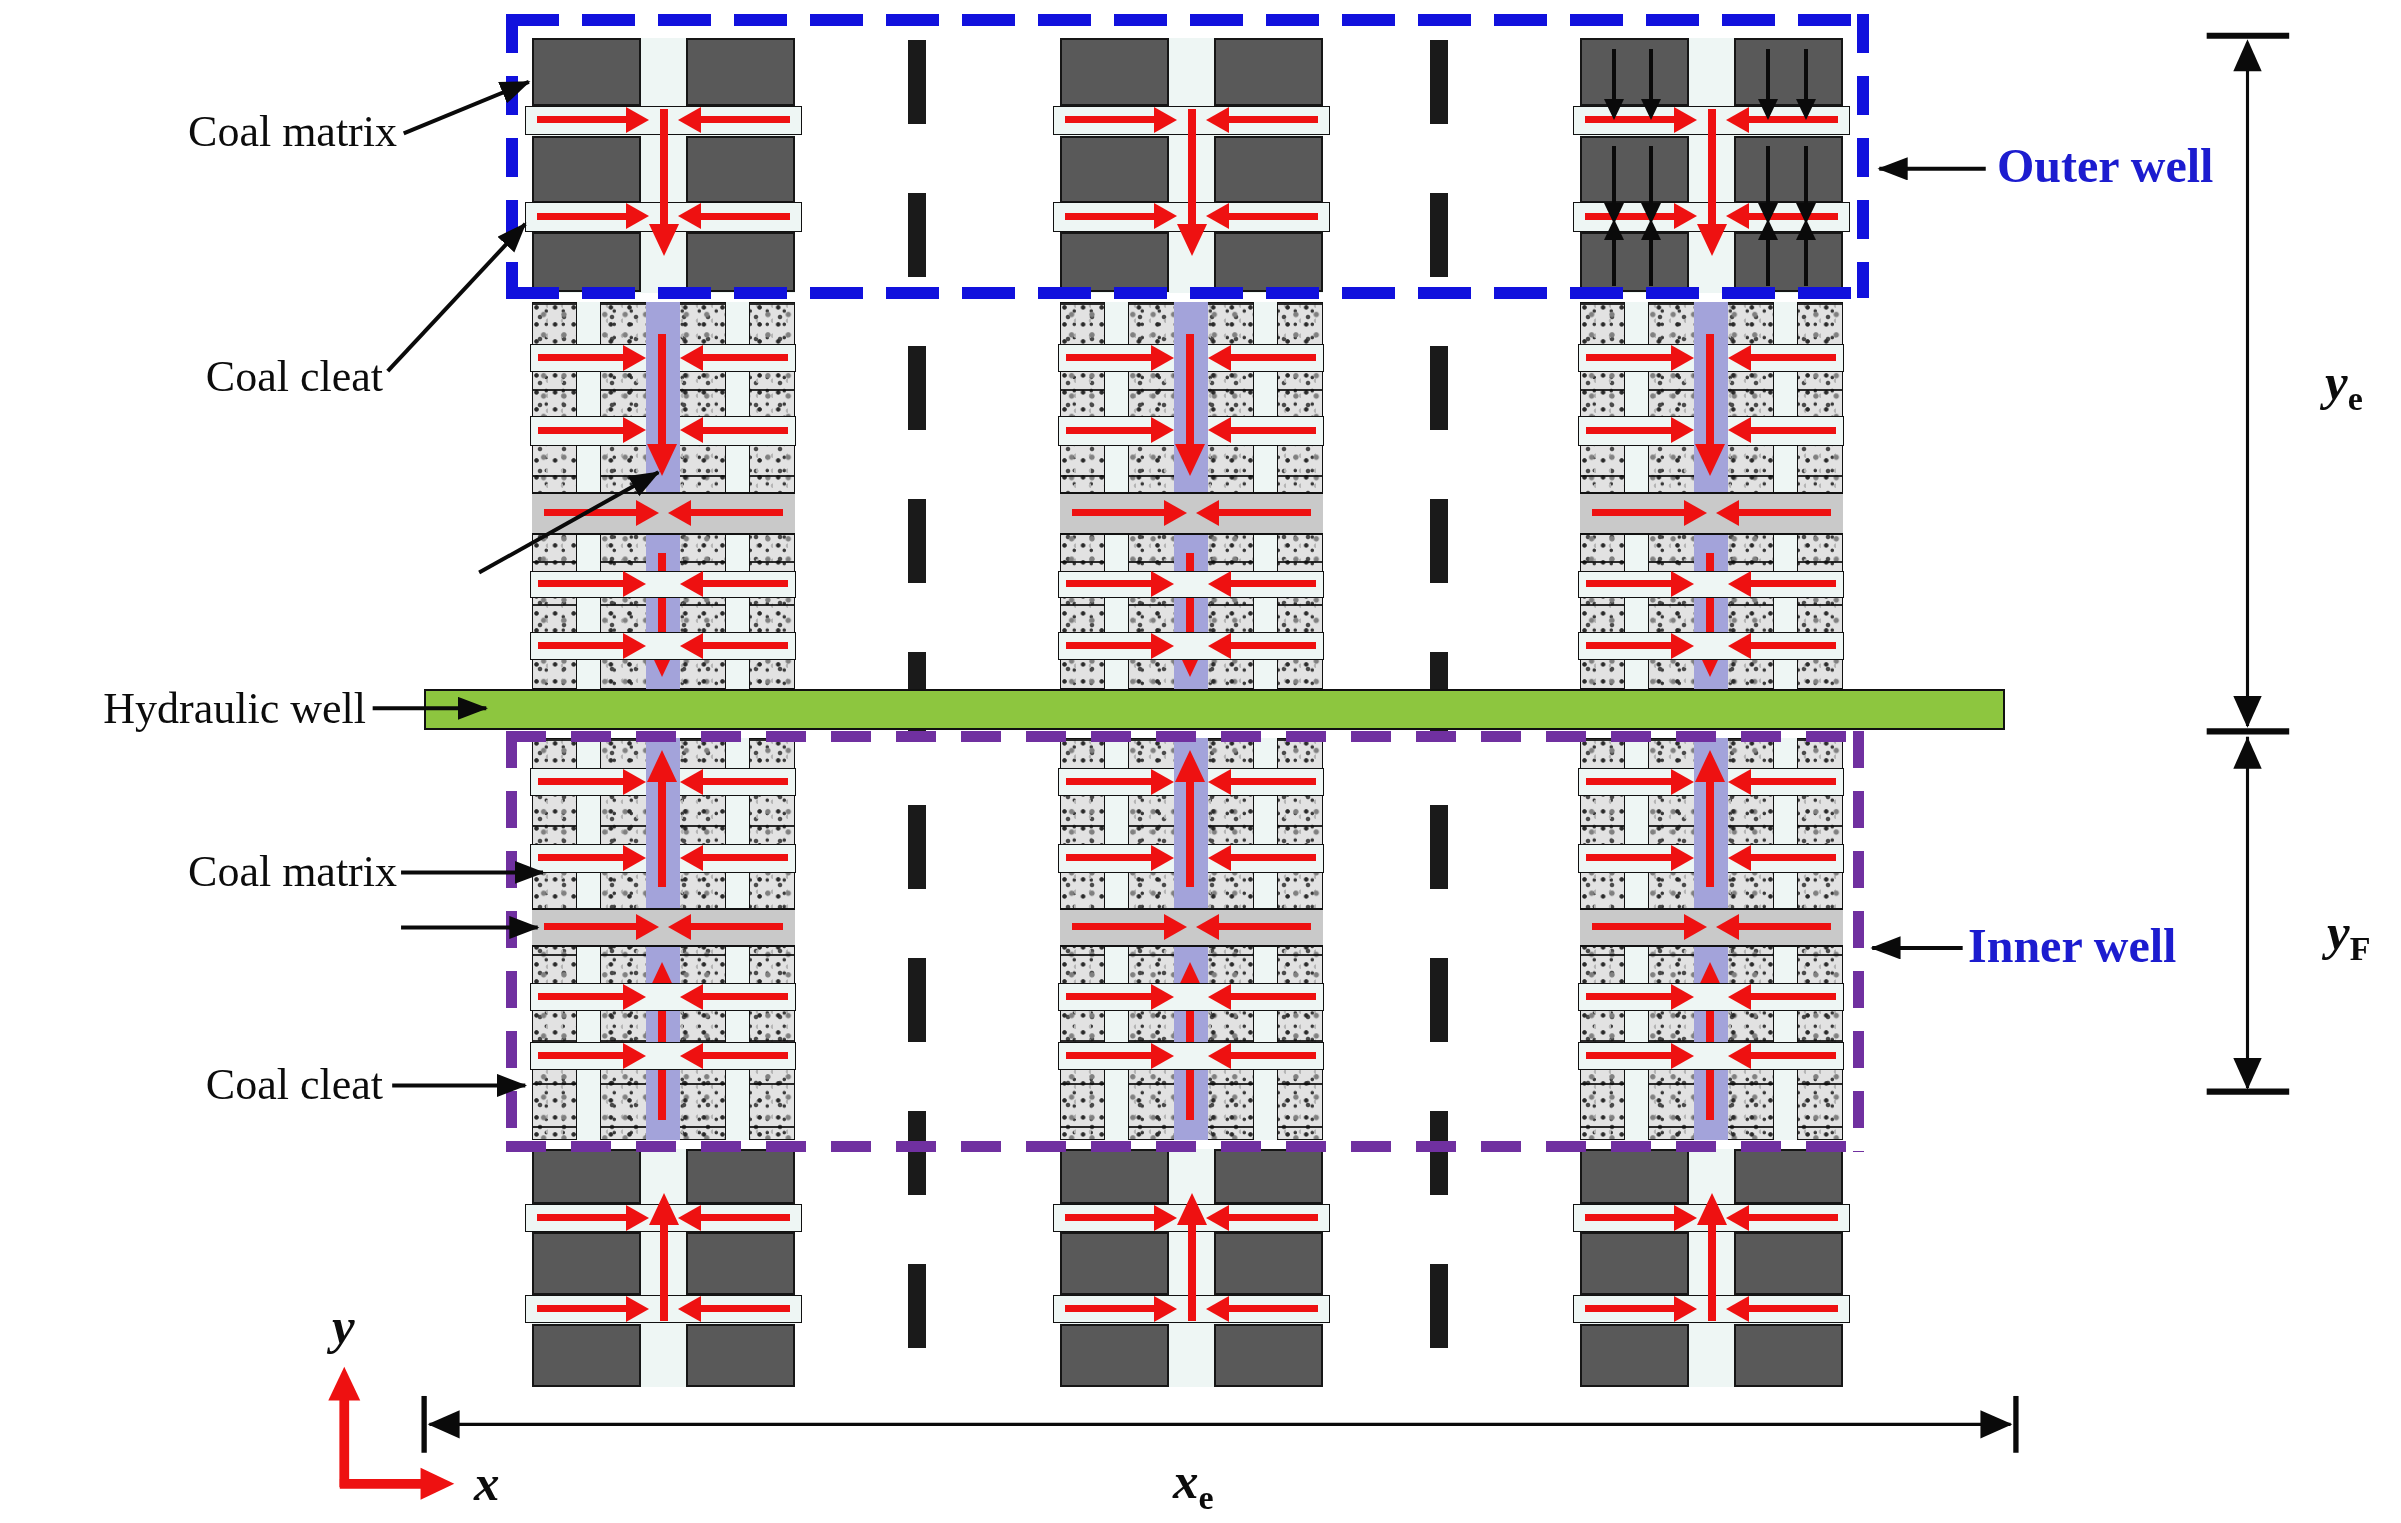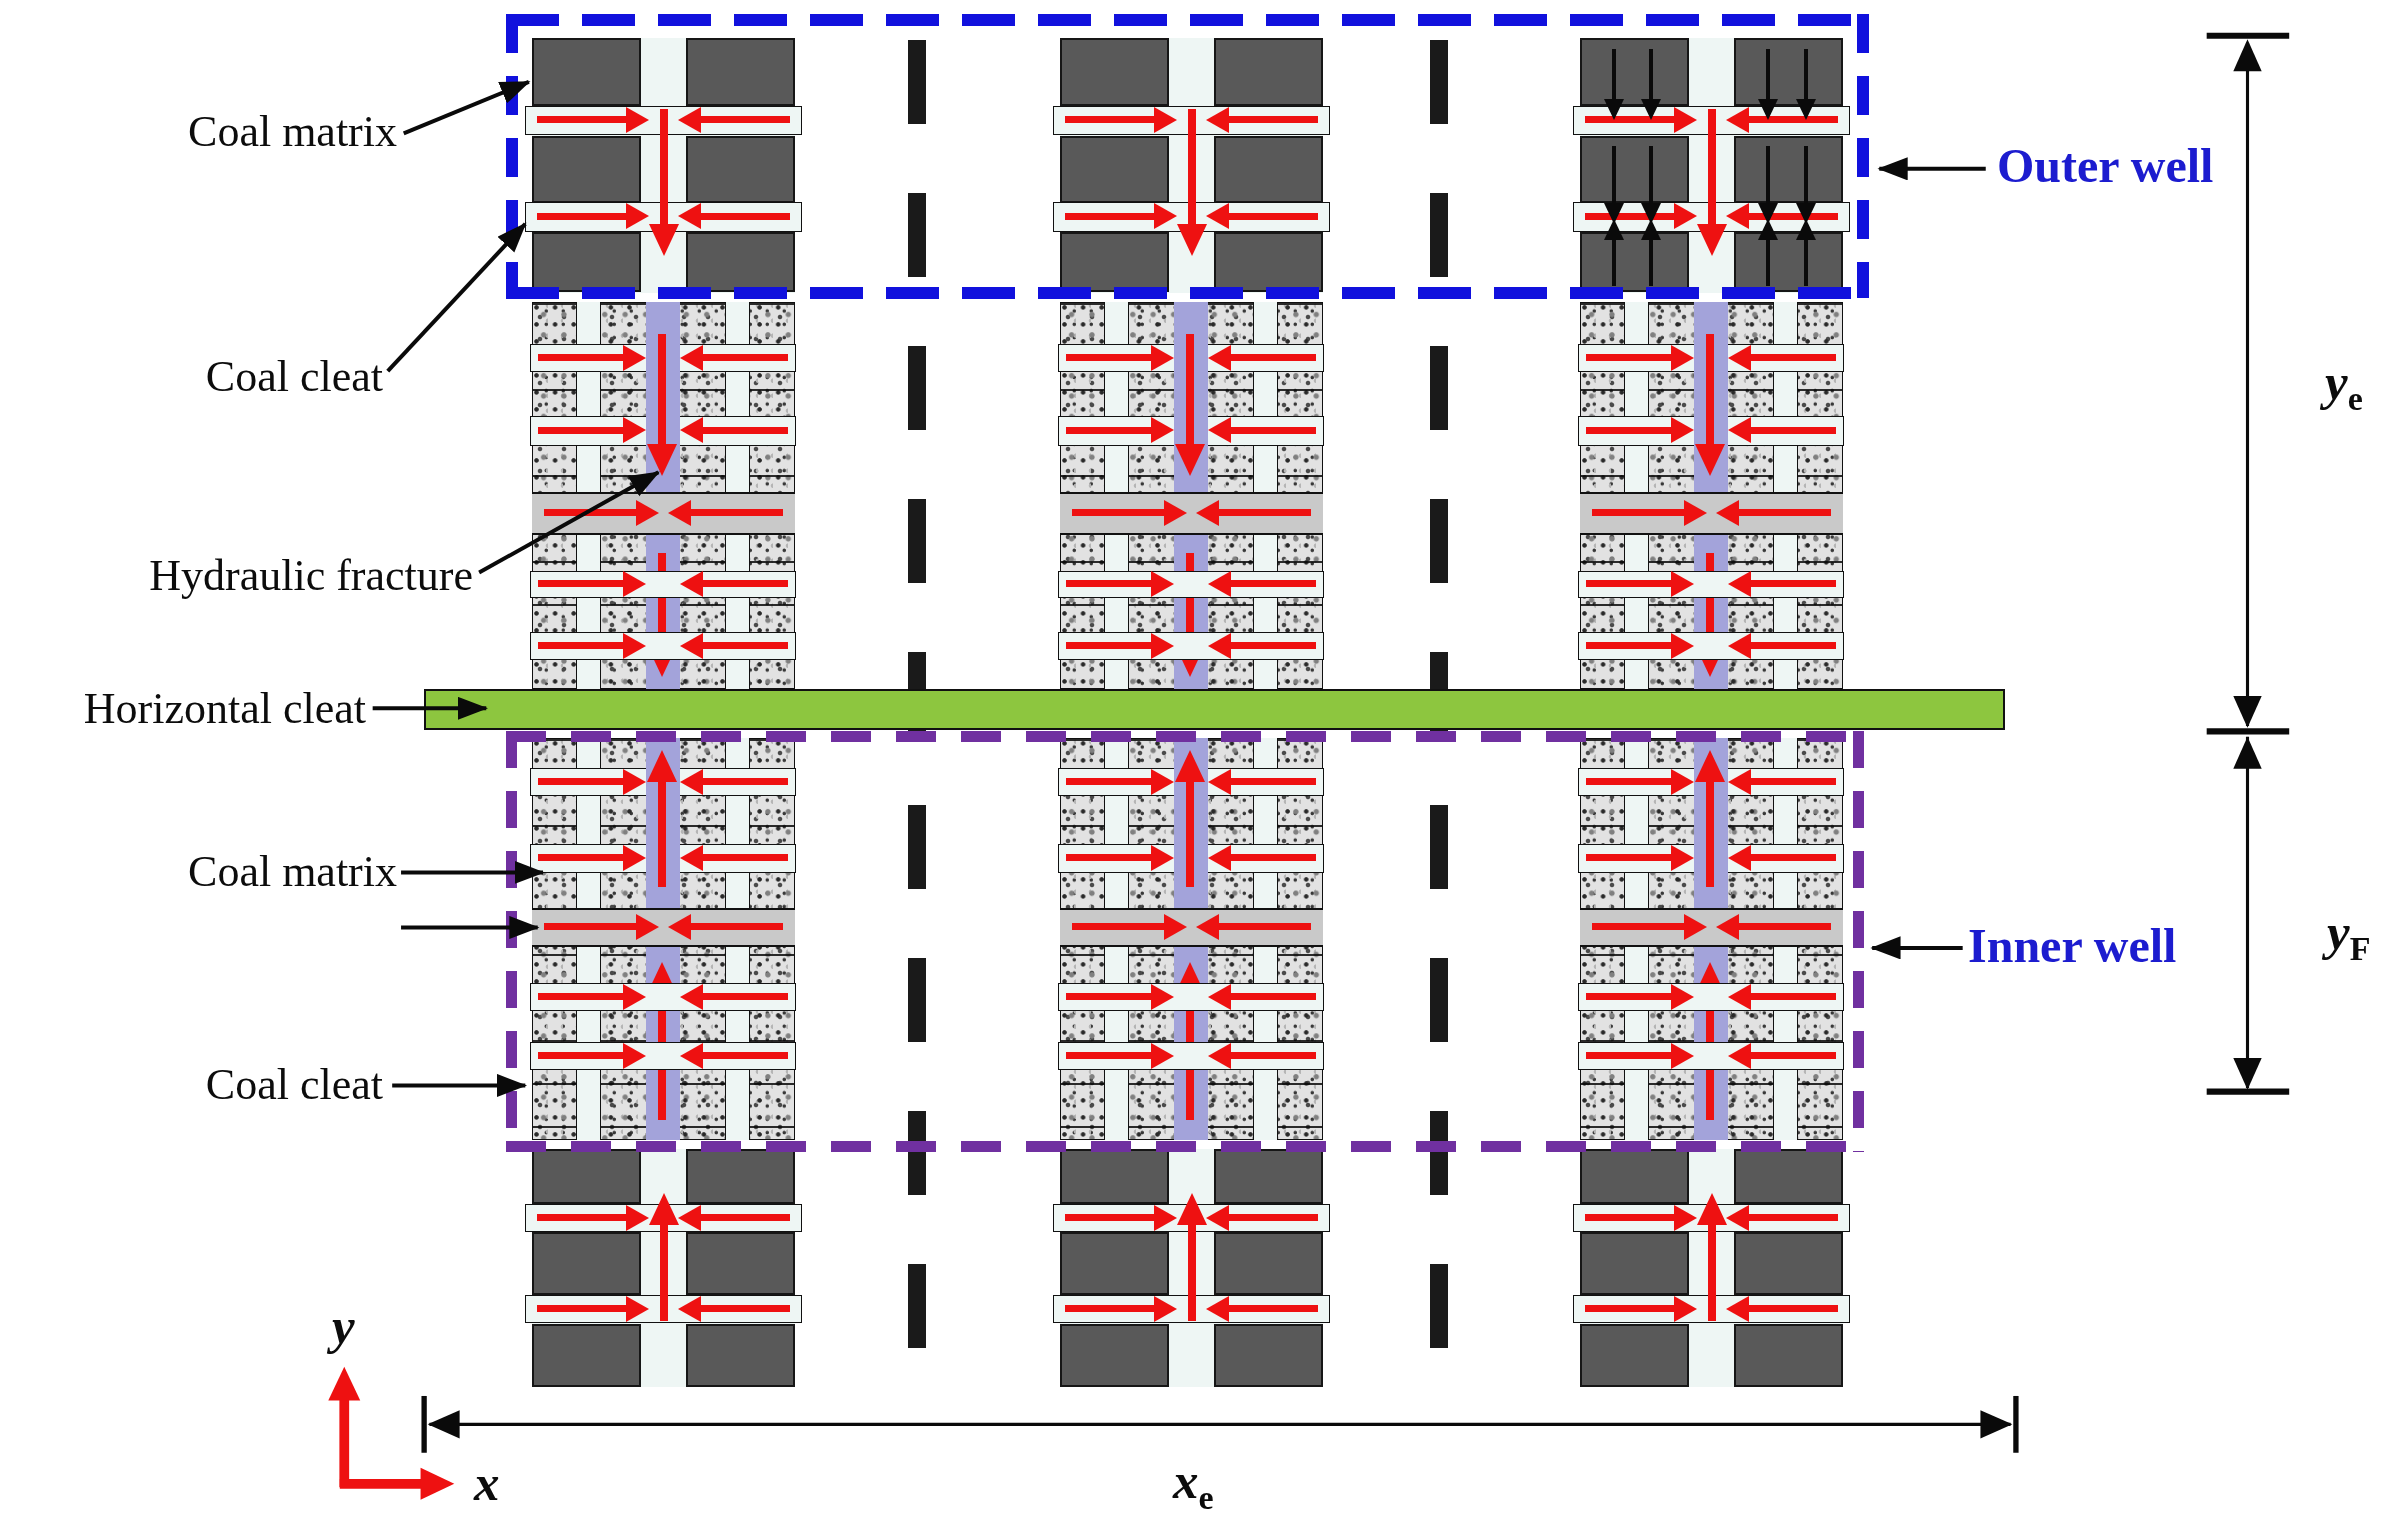--- a/index.html
+++ b/index.html
@@ -488,22 +488,21 @@
     <g>
       <line x1="388" y1="1676" x2="388" y2="1560" stroke="#ee1111" stroke-width="11"></line>
       <polygon points="388,1540 370,1578 406,1578" fill="#ee1111"></polygon>
       <line x1="383" y1="1672" x2="492" y2="1672" stroke="#ee1111" stroke-width="11"></line>
       <polygon points="512,1672 474,1654 474,1690" fill="#ee1111"></polygon>
     </g>
   </svg>
 
   <div class="lbl" style="left:115px;top:103px;width:282px;">Coal matrix</div>
   <div class="lbl" style="left:133px;top:348px;width:250px;">Coal cleat</div>
-  <div class="lbl" style="left:59px;top:547px;width:414px;">Hydraulic fracture</div>
-  <div class="lbl" style="left:9px;top:680px;width:357px;">Horizontal cleat</div>
+  <div class="lbl" style="left:9px;top:680px;width:357px;">Hydraulic well</div>
   <div class="lbl" style="left:115px;top:843px;width:282px;">Coal matrix</div>
   <div class="lbl" style="left:133px;top:1056px;width:250px;">Coal cleat</div>
 
   <div class="zone" style="left:1997px;top:138px;">Outer well</div>
   <div class="zone" style="left:1968px;top:918px;">Inner well</div>
 
   <div class="dim" style="left:2325px;top:353px;"><span>y</span><sub>e</sub></div>
   <div class="dim" style="left:2327px;top:903px;"><span>y</span><sub>F</sub></div>
   <div class="dim" style="left:1173px;top:1452px;"><span>x</span><sub>e</sub></div>
   <div class="dim" style="left:474px;top:1454px;">x</div>

